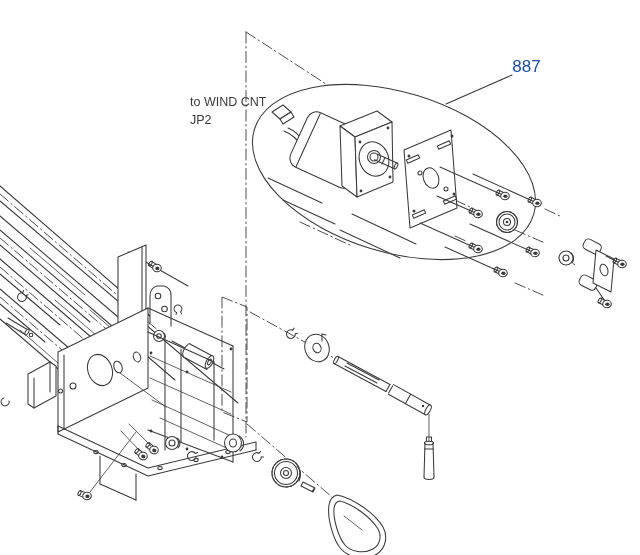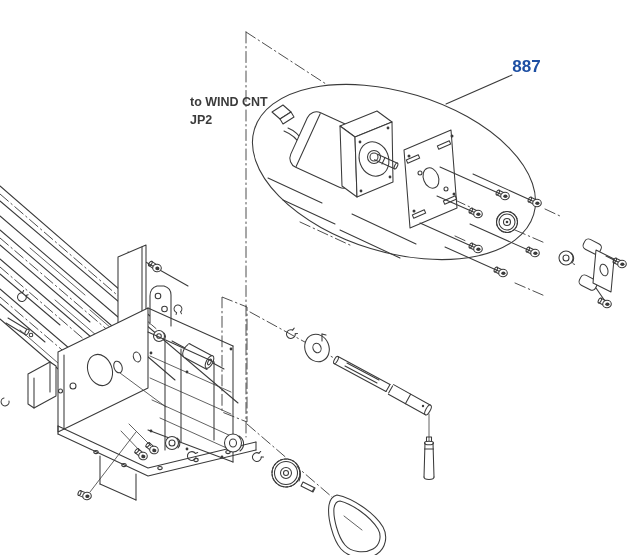--- a/index.html
+++ b/index.html
@@ -1,16 +1,16 @@
 <!DOCTYPE html>
 <html><head>
 <meta charset="utf-8">
 <style>
   html,body{margin:0;padding:0;background:#fff;}
-  .canvas{width:640px;height:555px;position:relative;background:#fff;overflow:hidden;font-weight:bold;}
+  .canvas{width:640px;height:555px;position:relative;background:#fff;overflow:hidden;}
   svg{display:block;}
   svg line,svg path,svg ellipse,svg circle,svg rect,svg polygon,svg polyline{
     stroke:#3a3a3a;fill:none;stroke-width:1.05;stroke-linecap:round;stroke-linejoin:round;}
   .fill{fill:#ffffff;}
   .dark{fill:#3a3a3a;stroke:none;}
   .dd{stroke-dasharray:11 3.5 1.5 3.5;stroke-width:0.9;}
   .teeth{stroke-dasharray:2.1 1.9;}
   .thin{stroke-width:0.8;}
   .noline{stroke:none;}
   text{font-family:"Liberation Sans","DejaVu Sans",sans-serif;stroke:none;}

